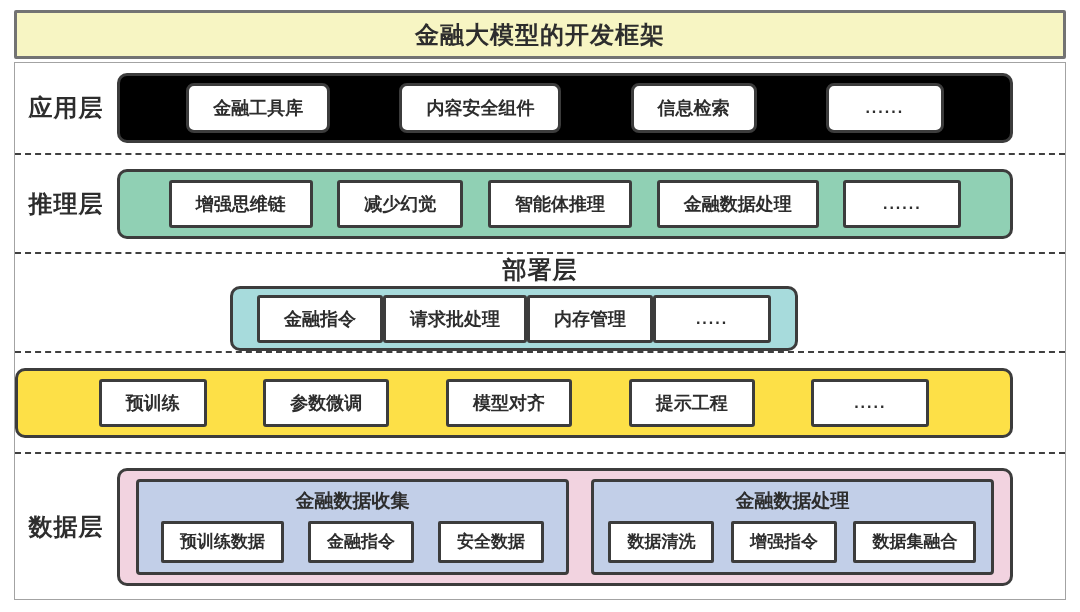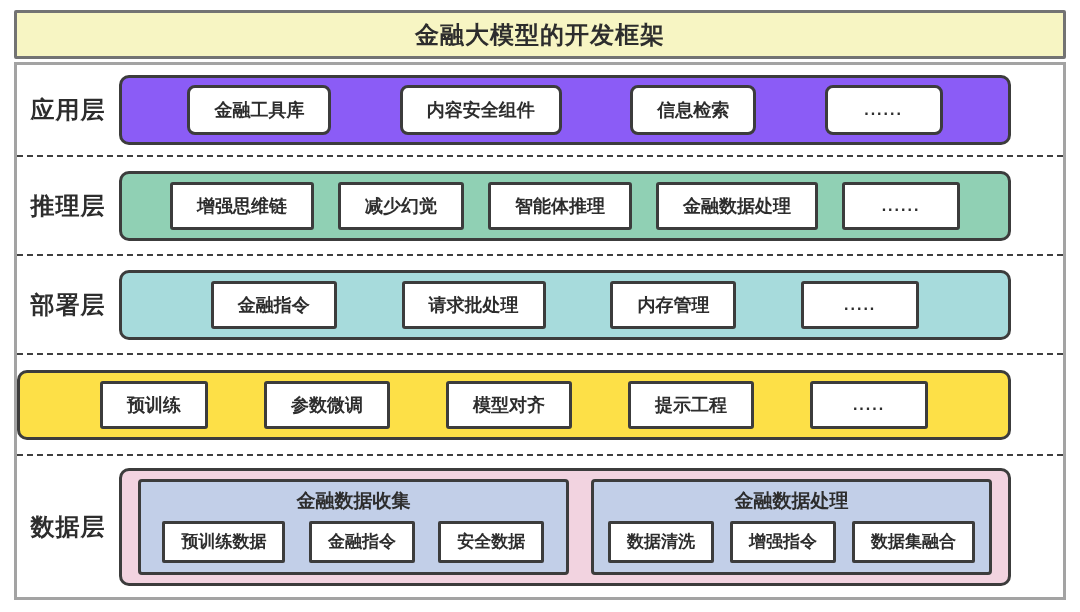--- a/index.html
+++ b/index.html
@@ -9,29 +9,29 @@
     color:#2d2d2d;
   }
   .title-bar {
     position:absolute; left:14px; top:10px; width:1052px; height:49px;
     border:3px solid #737373; border-radius:2px;
     display:flex; align-items:center; justify-content:center;
     font-size:24px; font-weight:bold; letter-spacing:1px;
   }
   .main-box {
     position:absolute; left:14px; top:62px; width:1052px; height:538px;
-    border:3px solid #a3a3a3;
+    border:1px solid #a3a3a3;
     display:flex; flex-direction:column;
   }
   .layer-row {
     display:flex; align-items:center;
     border-bottom:2px dashed #3f3f3f;
   }
   .layer-row:last-child { border-bottom:none; }
-  .r1 { height:92px; } .r2 { height:99px; } .r3 { height:99px; } .r4 { height:101px; }
+  .r1 { height:92px; } .r2 { height:99px; } .r3 { height:99px;flex-direction:column; } .r4 { height:101px; }
   .r5 { flex:1; }
   .layer-label {
     width:102px; flex-shrink:0; text-align:center;
     font-size:24px; font-weight:bold; letter-spacing:1px;
   }
   .band {
     flex:1; margin-right:52px; height:70px;
     border:3px solid #3c3c3c; border-radius:10px;
     display:flex; align-items:center; justify-content:space-evenly;
     padding:0 24px;
@@ -59,21 +59,21 @@
 <body>
 
 <div class="frame">
 
   <div class="title-bar" style="background-color: rgb(247, 245, 195);">金融大模型的开发框架</div>
 
   <div class="main-box">
 
     <div class="layer-row r1">
       <div class="layer-label">应用层</div>
-      <div class="band" style="background-color: #8b5cf6; gap: 27px;">
+      <div class="band" style="background-color: #000000; gap: 27px;">
         <div class="item">金融工具库</div>
         <div class="item">内容安全组件</div>
         <div class="item">信息检索</div>
         <div class="item dots">......</div>
       </div>
     </div>
 
     <div class="layer-row r2">
       <div class="layer-label">推理层</div>
       <div class="band" style="background-color: rgb(144, 208, 180);">

